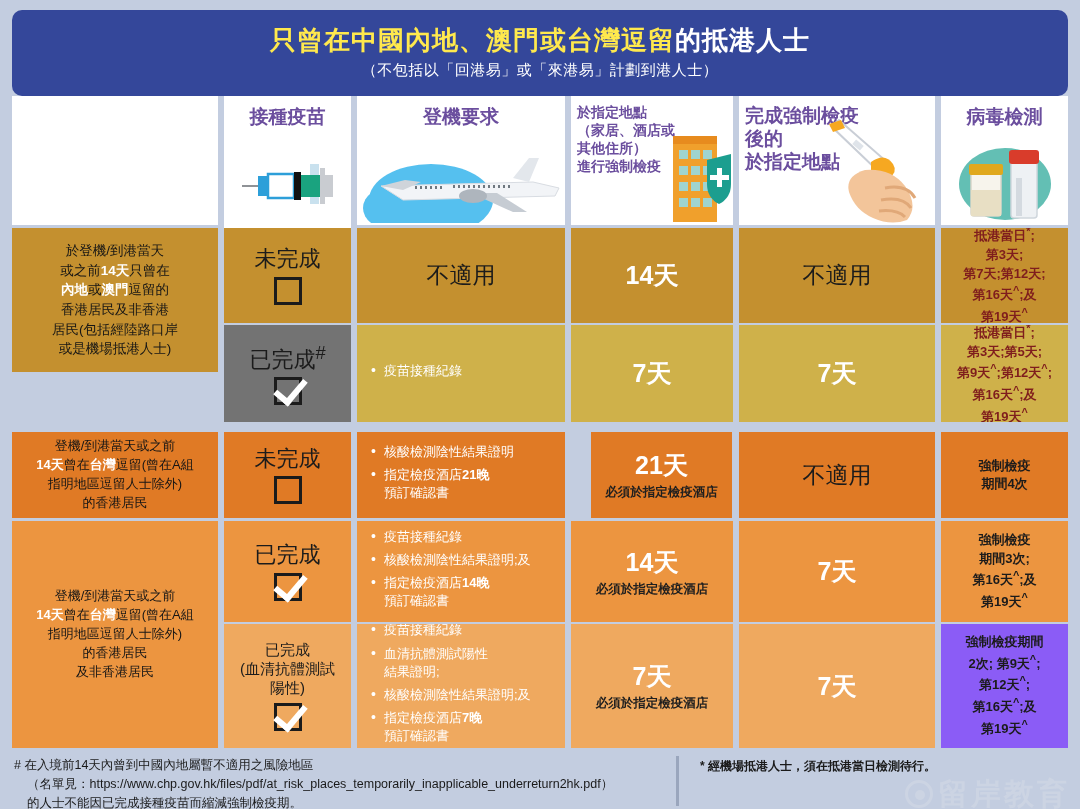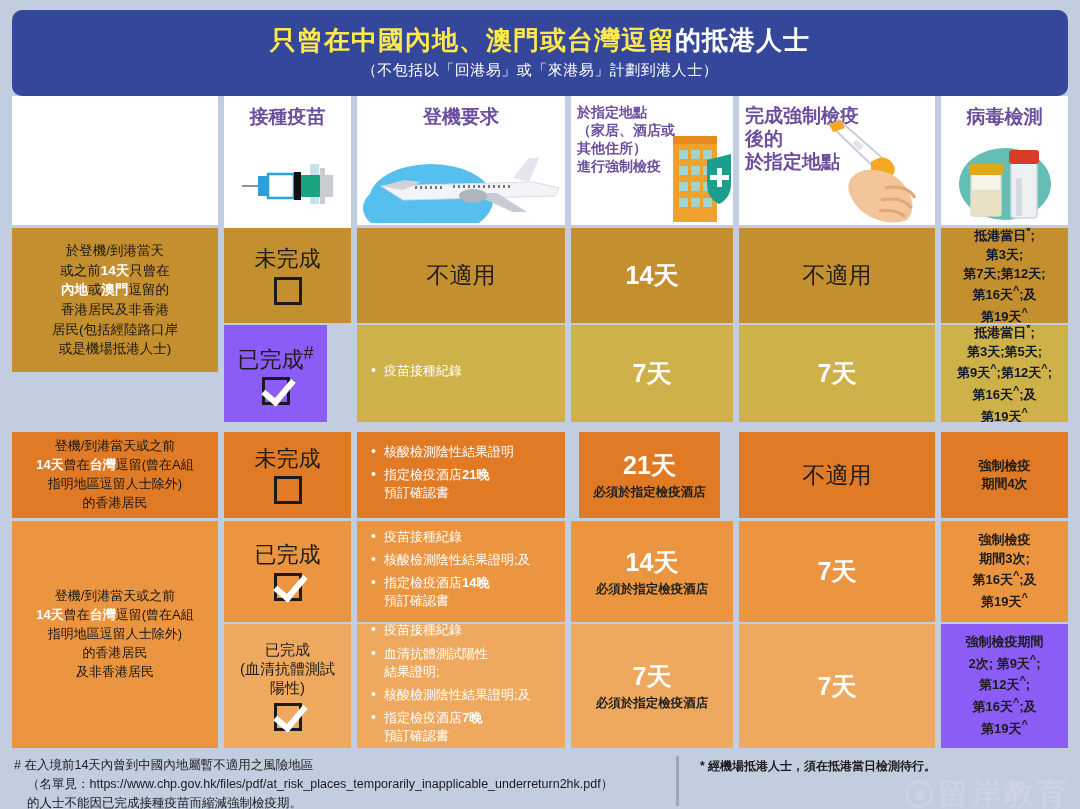--- a/index.html
+++ b/index.html
@@ -38,21 +38,21 @@
           padding:4px 6px; }
   .c-txt.lft{ align-items:flex-start; text-align:left; }
   .big-dark{ font-size:23px; color:#1b1b1b; font-weight:500; }
   .big-white{ font-size:25px; color:#ffffff; font-weight:bold; }
   .sub-dark{ font-size:12.5px; color:#1f1f1f; font-weight:bold; margin-top:2px;}
   .cat{ font-size:13.5px; color:#151515; line-height:1.45; font-weight:500;}
   .cat b{ color:#ffffff; }
   .cat.c2{ font-size:13px; }
   .status{ font-size:22px; color:#1b1b1b; font-weight:500; line-height:1.15;}
   .status.sml{ font-size:15px; line-height:1.25; }
-  .wlist{ font-size:13px; color:#0f172a; line-height:1.42; font-weight:bold; }
+  .wlist{ font-size:13px; color:#7f1d1d; line-height:1.42; font-weight:bold; }
   .bullets{ font-size:13px; color:#ffffff; line-height:1.4; font-weight:500;
             padding-left:2px; }
   .bullets li{ list-style:none; position:relative; padding-left:13px; margin-bottom:5px; }
   .bullets li:before{ content:"•"; position:absolute; left:0; top:-1px; font-size:14px; }
   .bullets b{ font-weight:bold; }
 
   
   .chk{ width:28px; height:28px; border:3px solid #1b1b1b; margin-top:5px; position:relative;}
   .chk.tick:after{
     content:""; position:absolute; left:4px; top:-7px; width:13px; height:25px;
@@ -223,21 +223,21 @@
       <div class="c-txt">
           <div class="big-dark">不適用</div>
         </div>
     </div>
     <div class="cell" style="left:929px;top:132px;width:127px;height:95px;background:#c4902f;">
       <div class="c-txt">
           <div class="wlist">抵港當日<sup>*</sup>;<br>第3天;<br>第7天;第12天;<br>第16天<sup>^</sup>;及<br>第19天<sup>^</sup></div>
         </div>
     </div>
 
-    <div class="cell" style="left:212px;top:229px;width:103px;height:97px;background:#8b5cf6;">
+    <div class="cell" style="left:212px;top:229px;width:127px;height:97px;background:#737373;">
       <div class="c-txt">
         <div class="status">已完成<sup>#</sup></div>
         <div class="chk tick"></div>
       </div>
     </div>
     <div class="cell" style="left:345px;top:229px;width:208px;height:97px;background:#cfb14a;">
       <div class="c-txt lft" style="padding-left:12px;">
         <ul class="bullets">
             <li>疫苗接種紀錄</li>
           </ul>
@@ -271,21 +271,21 @@
       </div>
     </div>
     <div class="cell" style="left:345px;top:336px;width:208px;height:86px;background:#e07a25;">
       <div class="c-txt lft" style="padding-left:12px;">
         <ul class="bullets">
             <li>核酸檢測陰性結果證明</li>
             <li>指定檢疫酒店<b>21晚</b><br>預訂確認書</li>
           </ul>
       </div>
     </div>
-    <div class="cell" style="left:567px;top:336px;width:141px;height:86px;background:#e07a25;">
+    <div class="cell" style="left:579px;top:336px;width:141px;height:86px;background:#e07a25;">
       <div class="c-txt">
         <div class="big-white">21天</div>
         <div class="sub-dark">必須於指定檢疫酒店</div>
       </div>
     </div>
     <div class="cell" style="left:727px;top:336px;width:196px;height:86px;background:#e07a25;">
       <div class="c-txt">
           <div class="big-dark">不適用</div>
         </div>
     </div>

